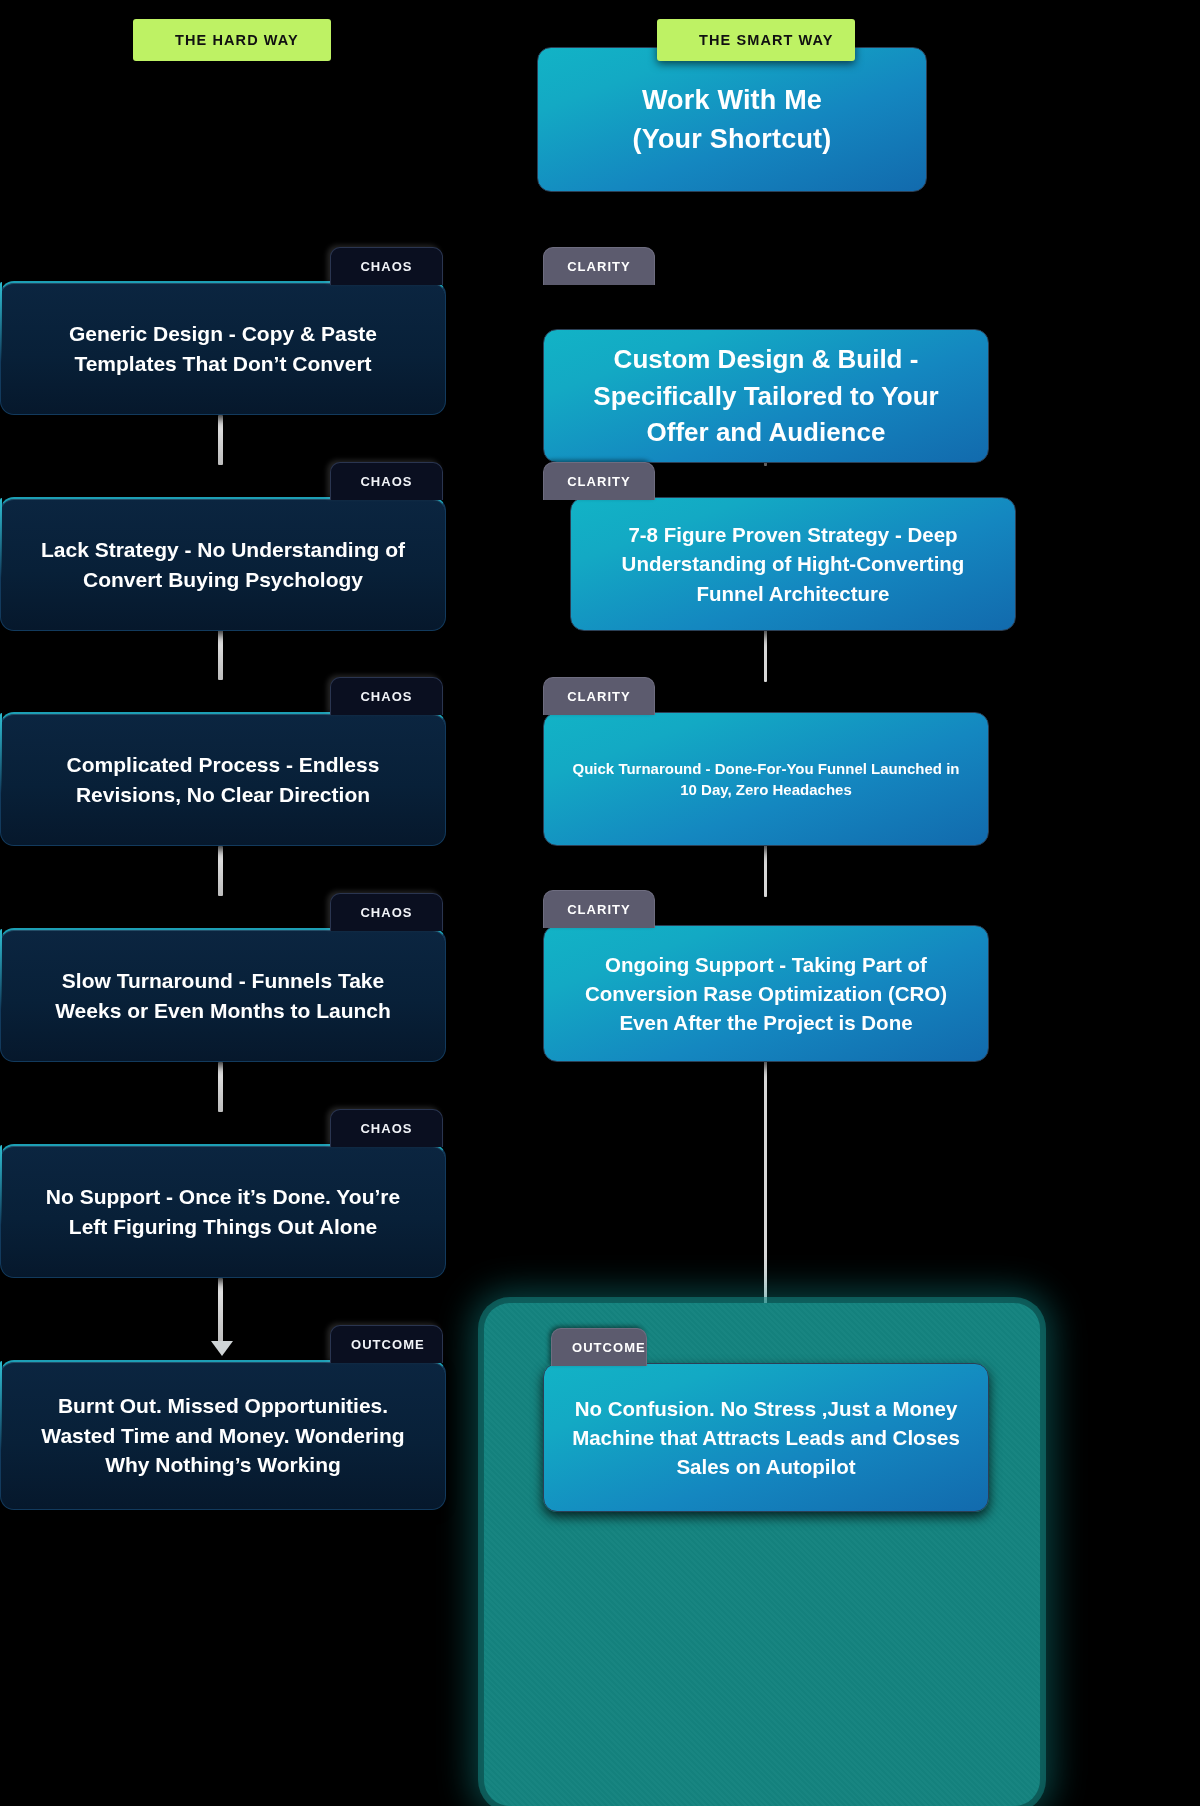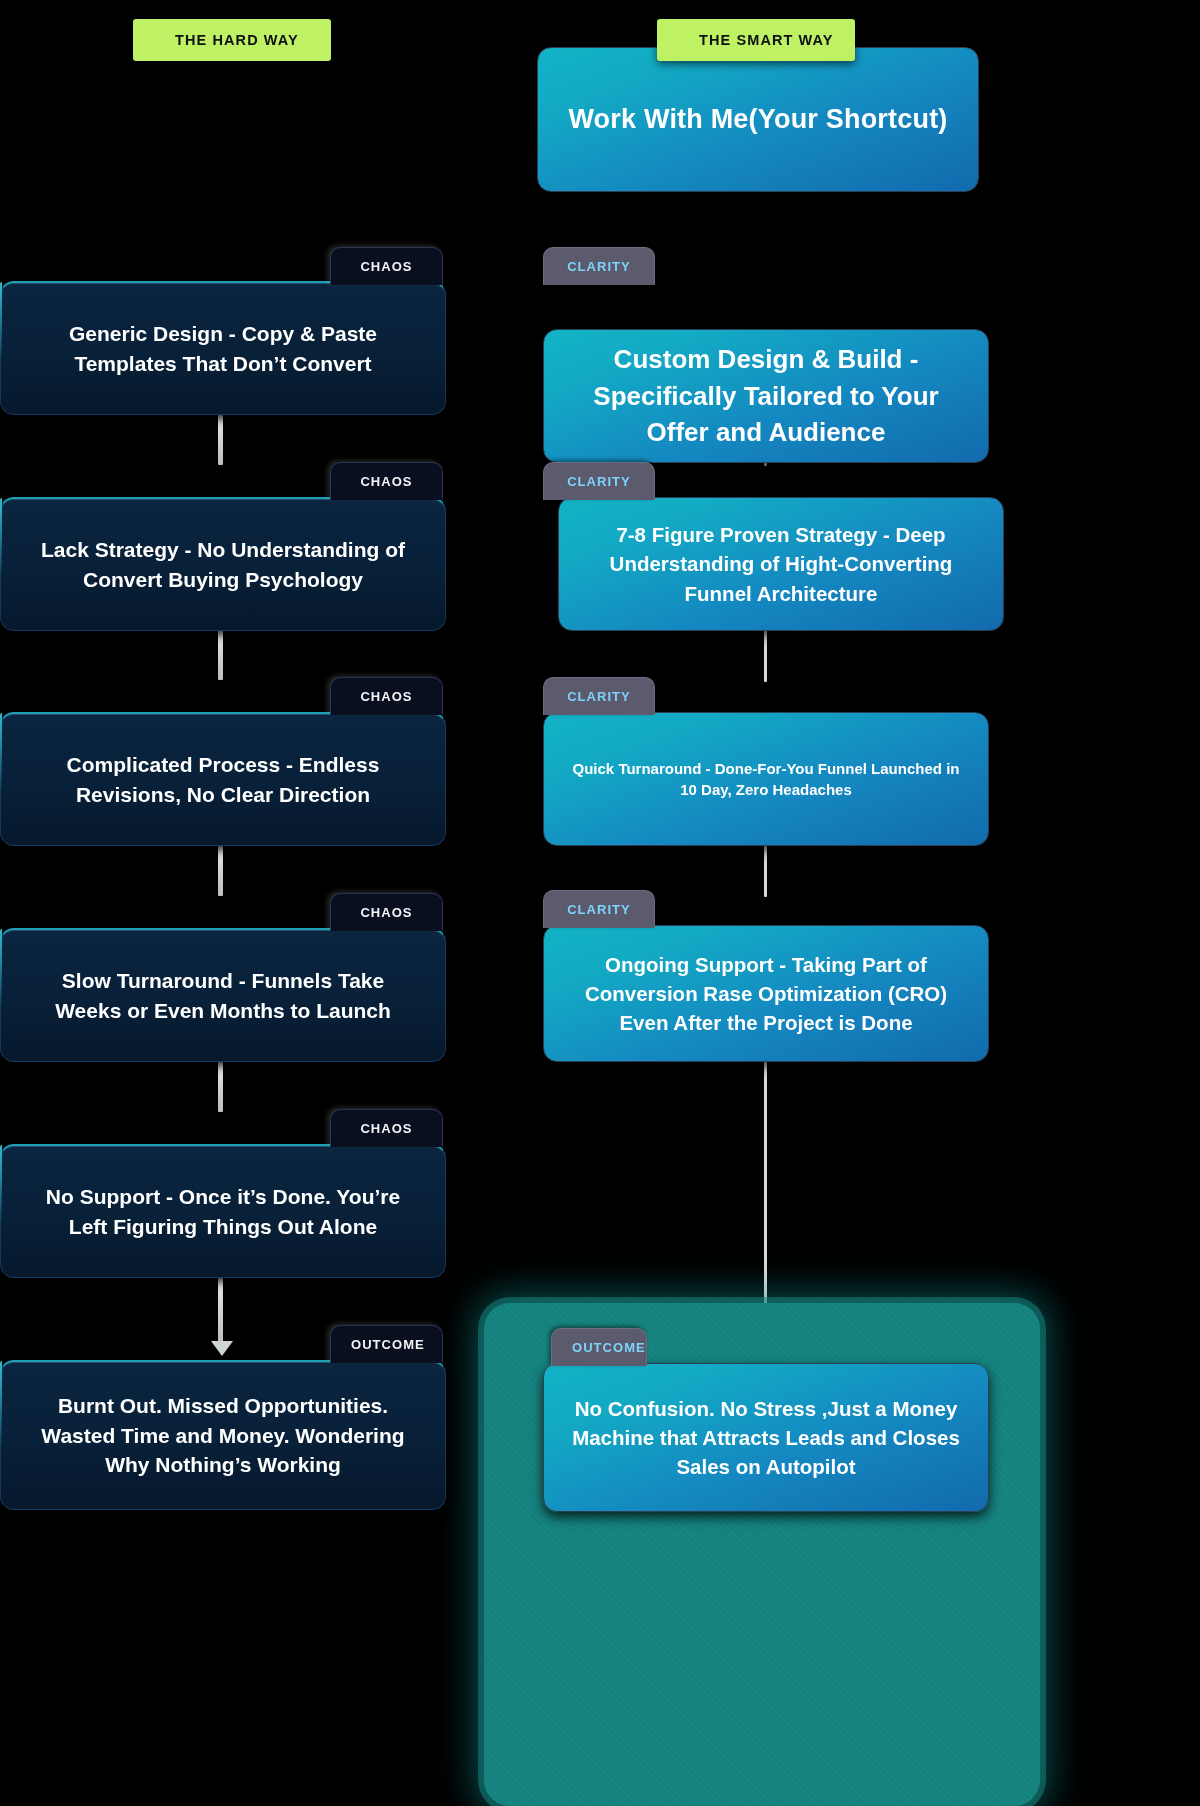--- a/index.html
+++ b/index.html
@@ -78,21 +78,21 @@
   }
   .badge.chaos{
     background:#0a0f20;
     color:#f2f4f8;
     border:1px solid #2a3550;
     border-bottom:none;
     box-shadow:-3px -2px 5px rgba(255,255,255,.14);
   }
   .badge.clarity{
     background:#5c5b6e;
-    color:#7dd3fc;
+    color:#ffffff;
     border:1px solid #6e6d80;
     border-bottom:none;
     box-shadow:-2px -2px 4px rgba(0,0,0,.45);
   }
 
   
   .conn{
     position:absolute;width:5px;
     background:linear-gradient(180deg,#e8e8e8,#bdbdbd);
     z-index:2;border-radius:1px;
@@ -167,39 +167,39 @@
     <span>No Support - Once it’s Done. You’re Left Figuring Things Out Alone</span>
   </div>
 
   <div class="badge chaos" style="left:330px;top:1325px;width:113px;box-sizing:border-box;text-align:center;">OUTCOME</div>
   <div class="card dark" style="left:0px;top:1360px;width:446px;height:150px;font-size:21px;">
     <span>Burnt Out. Missed Opportunities. Wasted Time and Money. Wondering Why Nothing’s Working</span>
   </div>
 
   <div class="hero-glow" style="left:630px;top:8px;width:250px;height:60px;"></div>
 
-  <div class="card bright hero" style="left:537px;top:47px;width:442px;height:145px;flex-direction:row;">
+  <div class="card bright hero" style="left:537px;top:47px;width:390px;height:145px;flex-direction:column;">
     <span>Work With Me</span>
     <span>(Your Shortcut)</span>
   </div>
   <div class="pill" style="left:657px;top:19px;width:198px;box-sizing:border-box;text-align:center;">THE SMART WAY</div>
 
   <div class="conn thin" style="left:764px;top:414px;height:52px;"></div>
   <div class="conn thin" style="left:764px;top:630px;height:52px;"></div>
   <div class="conn thin" style="left:764px;top:845px;height:52px;"></div>
   <div class="conn thin" style="left:764px;top:1061px;height:283px;"></div>
   <div class="arrow" style="left:755px;top:1341px;border-top-color:#bfd4d4;"></div>
 
   <div class="badge clarity" style="left:543px;top:247px;width:112px;box-sizing:border-box;text-align:center;">CLARITY</div>
   <div class="card bright" style="left:543px;top:281px;width:446px;height:134px;font-size:26px;margin-top:48px;">
     <span>Custom Design &amp; Build -Specifically Tailored to Your Offer and Audience</span>
   </div>
 
   <div class="badge clarity" style="left:543px;top:462px;width:112px;box-sizing:border-box;text-align:center;">CLARITY</div>
-  <div class="card bright" style="left:558px;top:497px;width:446px;height:134px;font-size:20.5px;">
+  <div class="card bright" style="left:570px;top:497px;width:446px;height:134px;font-size:20.5px;">
     <span>7-8 Figure Proven Strategy - Deep Understanding of Hight-Converting Funnel Architecture</span>
   </div>
 
   <div class="badge clarity" style="left:543px;top:677px;width:112px;box-sizing:border-box;text-align:center;">CLARITY</div>
   <div class="card bright" style="left:543px;top:712px;width:446px;height:134px;font-size:15px;">
     <span>Quick Turnaround - Done-For-You Funnel Launched in 10 Day, Zero Headaches</span>
   </div>
 
   <div class="badge clarity" style="left:543px;top:890px;width:112px;box-sizing:border-box;text-align:center;">CLARITY</div>
   <div class="card bright" style="left:543px;top:925px;width:446px;height:137px;font-size:20.5px;">

